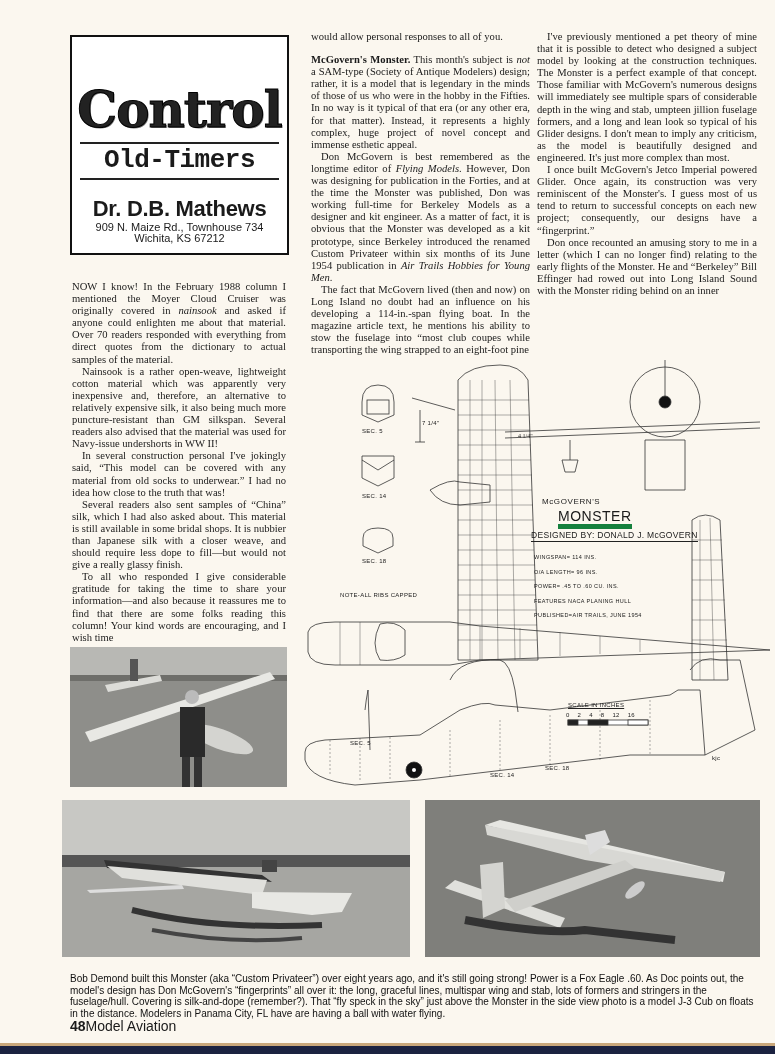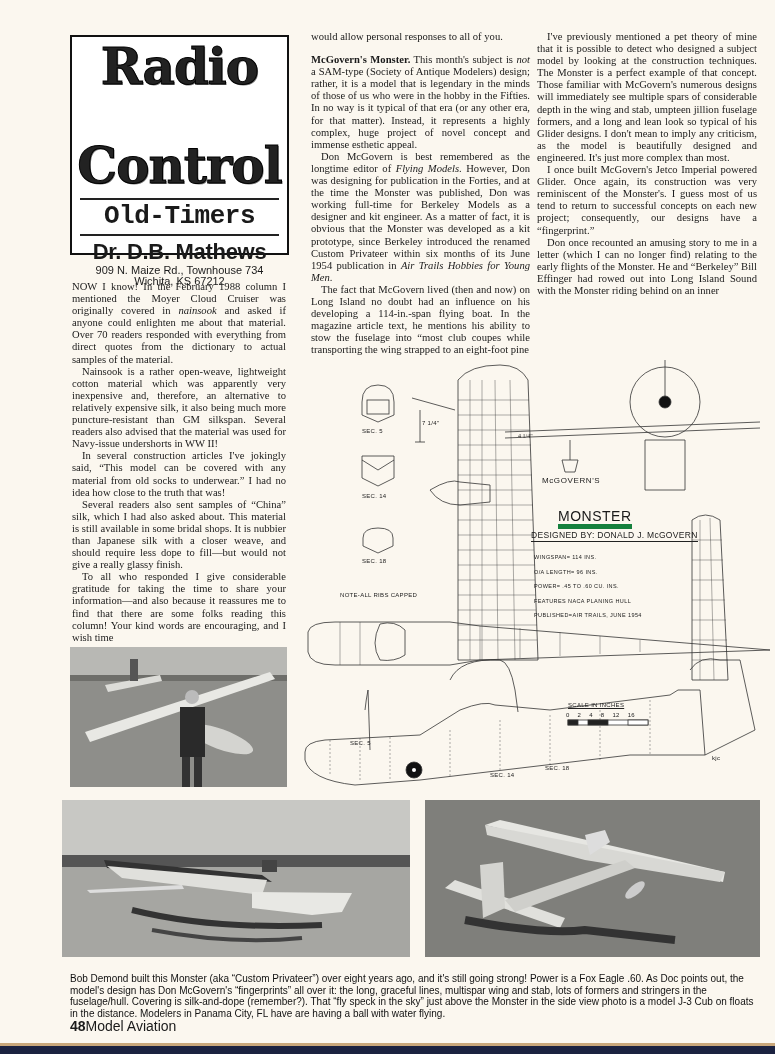--- a/index.html
+++ b/index.html
@@ -7,67 +7,66 @@
     background:#fbf7ef;font-family:"Liberation Serif","DejaVu Serif",serif;color:#1a1a1a;}
   .bottom-band{position:absolute;left:0;right:0;bottom:0;height:8px;background:#1b2240;}
   .page-edge{position:absolute;left:0;right:0;bottom:8px;height:3px;background:#c9a77a;}
   
   .header-box{position:absolute;left:70px;top:35px;width:219px;height:220px;border:2px solid #111;background:#fff;box-sizing:border-box;text-align:center;}
   .hb-radio,.hb-control{font-family:"DejaVu Serif",serif;font-weight:bold;font-size:50px;line-height:52px;color:#222;
     -webkit-text-stroke:1px #000;text-shadow:1px 1px 0 #777;letter-spacing:-1px;margin-top:47px;}
   .hb-radio{margin-top:4px;}
   .hb-rule{margin:6px 8px 0 8px;border-top:2px solid #222;}
   .hb-oldtimers{font-family:Liberation Mono, monospace;font-weight:bold;font-size:26px;line-height:32px;letter-spacing:-0.5px;}
-  .hb-author{font-family:"Liberation Sans",sans-serif;font-weight:bold;font-size:22px;line-height:26px;margin-top:3px;letter-spacing:-0.3px;}
+  .hb-author{font-family:"Liberation Sans",sans-serif;font-weight:bold;font-size:22px;line-height:26px;margin-top:16px;letter-spacing:-0.3px;}
   .hb-addr{font-family:"Liberation Sans",sans-serif;font-weight:normal;font-size:11px;line-height:11px;}
   
   .col{position:absolute;font-size:10.6px;line-height:12.1px;text-align:justify;hyphens:auto;}
   .col p{margin:0;text-indent:10px;}
   .col p.noind{text-indent:0;}
   .col1{left:72px;top:281px;width:214px;}
   .col2{left:311px;top:31px;width:219px;}
   .col3{left:537px;top:31px;width:220px;}
   .gap{height:11px;}
   b.lead{font-weight:bold;margin-top:11px;}
   
   .drawing{position:absolute;left:300px;top:360px;width:475px;height:430px;}
   .drawing svg{position:absolute;left:0;top:0;}
   .dlabel{position:absolute;font-family:"Liberation Sans",sans-serif;font-size:6px;letter-spacing:0.3px;color:#222;}
-  .mc-small{position:absolute;left:542px;top:476px;font-family:"Liberation Sans",sans-serif;font-size:8px;letter-spacing:0.6px;}
+  .mc-small{position:absolute;left:542px;top:497px;font-family:"Liberation Sans",sans-serif;font-size:8px;letter-spacing:0.6px;}
   .mc-big{position:absolute;left:558px;top:508px;font-family:"Liberation Sans",sans-serif;font-size:14px;letter-spacing:0.5px;border-bottom:5px solid #15803d;}
   .mc-designed{position:absolute;left:531px;top:530px;font-family:"Liberation Sans",sans-serif;font-size:8.5px;letter-spacing:0.3px;border-bottom:1px solid #222;padding-bottom:1px;}
   .specs{position:absolute;left:534px;top:550px;font-family:"Liberation Sans",sans-serif;font-size:5.5px;letter-spacing:0.4px;line-height:14.5px;}
   
   .photo{position:absolute;overflow:hidden;background:#9a9a96;}
   .photo svg{width:100%;height:100%;display:block;}
   .p1{left:70px;top:647px;width:217px;height:140px;}
   .p2{left:62px;top:800px;width:348px;height:157px;}
   .p3{left:425px;top:800px;width:335px;height:157px;}
   .caption{position:absolute;left:70px;top:965px;width:690px;font-family:"Liberation Sans",sans-serif;font-weight:normal;font-size:10px;line-height:11.7px;color:#111;margin-top:8px;}
   .footer{position:absolute;left:70px;top:1018px;font-family:"Liberation Sans",sans-serif;font-size:14px;}
   .footer .pn{font-weight:bold;}
 </style>
 </head>
 <body>
 
 <div class="header-box">
-  <div class="hb-radio">Radio</div>
   <div class="hb-control">Control</div>
   <div class="hb-rule"></div>
   <div class="hb-oldtimers">Old-Timers</div>
   <div class="hb-rule" style="margin-top:2px"></div>
   <div class="hb-author">Dr. D.B. Mathews</div>
   <div class="hb-addr">909 N. Maize Rd., Townhouse 734</div>
   <div class="hb-addr">Wichita, KS 67212</div>
 </div>
 
 <div class="col col1">
   <p class="noind"><span>NOW I know! In the February 1988 column I mentioned the Moyer Cloud Cruiser was originally covered in </span><i>nainsook</i><span> and asked if anyone could enlighten me about that material. Over 70 readers responded with everything from direct quotes from the dictionary to actual samples of the material.</span></p>
   <p>Nainsook is a rather open-weave, lightweight cotton material which was apparently very inexpensive and, therefore, an alternative to relatively expensive silk, it also being much more puncture-resistant than GM silkspan. Several readers also advised that the material was used for Navy-issue undershorts in WW II!</p>
-  <p>In several construction articles I've jokingly said, “This model can be covered with any material from old socks to underwear.” I had no idea how close to the truth that was!</p>
+  <p>In several construction personal I've jokingly said, “This model can be covered with any material from old socks to underwear.” I had no idea how close to the truth that was!</p>
   <p>Several readers also sent samples of “China” silk, which I had also asked about. This material is still available in some bridal shops. It is nubbier than Japanese silk with a closer weave, and should require less dope to fill—but would not give a really glassy finish.</p>
   <p>To all who responded I give considerable gratitude for taking the time to share your information—and also because it reassures me to find that there are some folks reading this column! Your kind words are encouraging, and I wish time</p>
 </div>
 
 <div class="col col2">
   <p class="noind">would allow personal responses to all of you.</p>
   <div class="gap"></div>
   <p class="noind"><b class="lead">McGovern's Monster.</b><span> This month's subject is </span><i>not</i><span> a SAM-type (Society of Antique Modelers) design; rather, it is a model that is legendary in the minds of those of us who were in the hobby in the Fifties. In no way is it typical of that era (or any other era, for that matter). Instead, it represents a highly complex, huge project of novel concept and immense esthetic appeal.</span></p>
   <p><span>Don McGovern is best remembered as the longtime editor of </span><i>Flying Models</i><span>. However, Don was designing for publication in the Forties, and at the time the Monster was published, Don was working full-time for Berkeley Models as a designer and kit engineer. As a matter of fact, it is obvious that the Monster was developed as a kit prototype, since Berkeley introduced the renamed Custom Privateer within six months of its June 1954 publication in </span><i>Air Trails Hobbies for Young Men</i><span>.</span></p>
   <p>The fact that McGovern lived (then and now) on Long Island no doubt had an influence on his developing a 114-in.-span flying boat. In the magazine article text, he mentions his ability to stow the fuselage into “most club coupes while transporting the wing strapped to an eight-foot pine</p>

